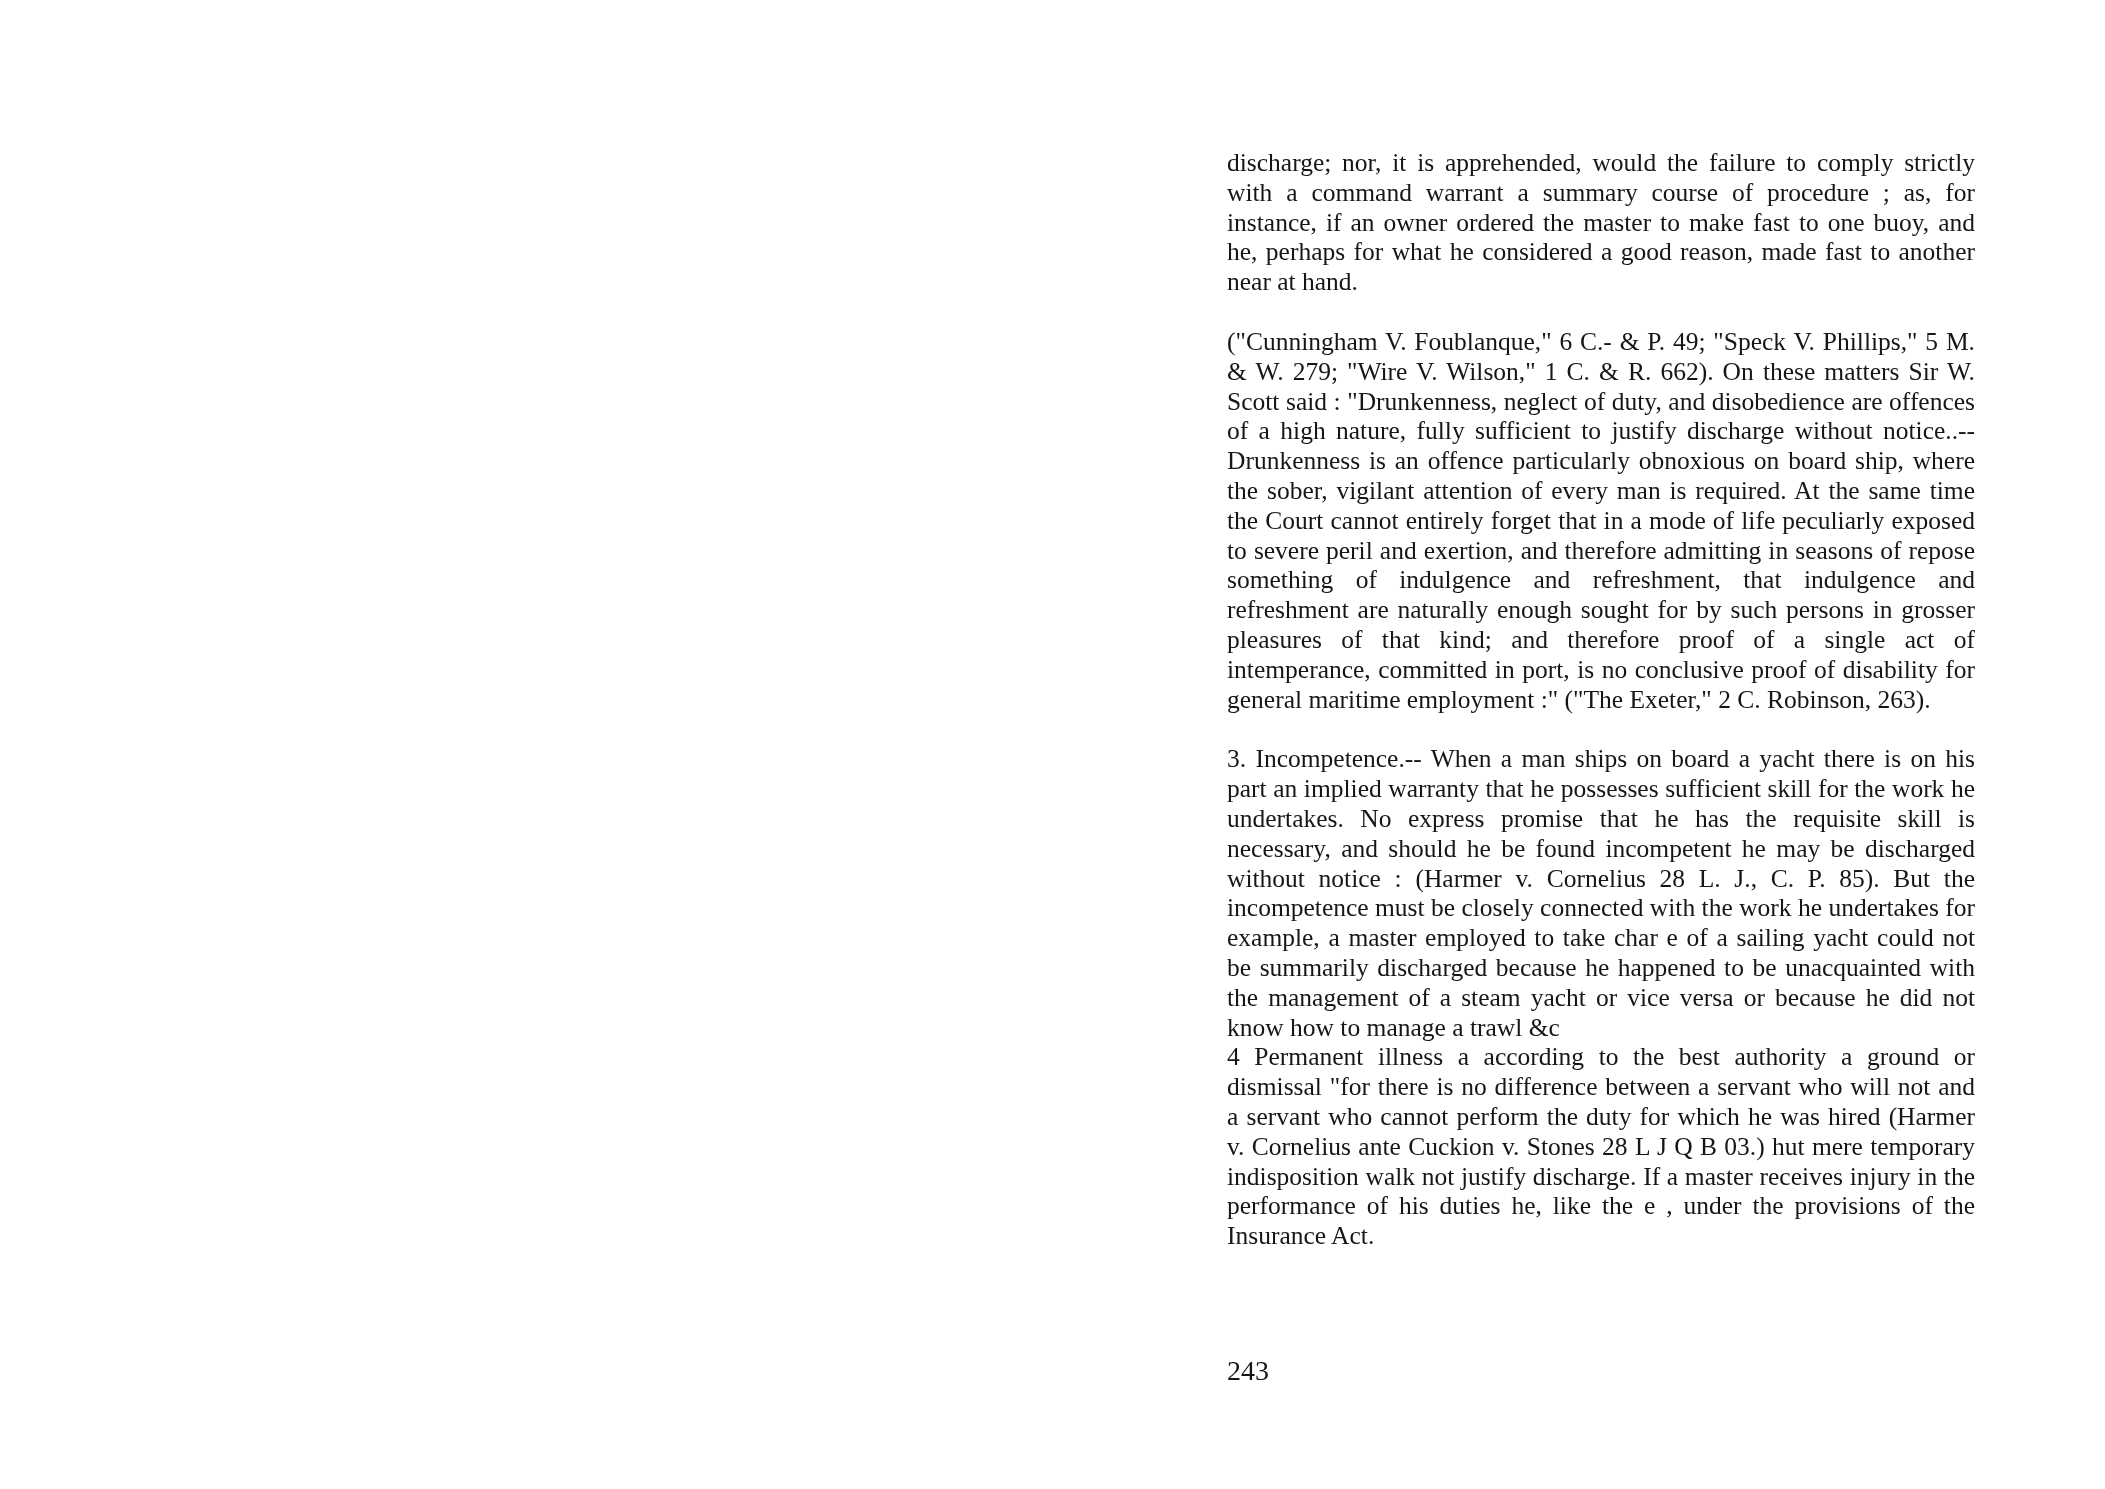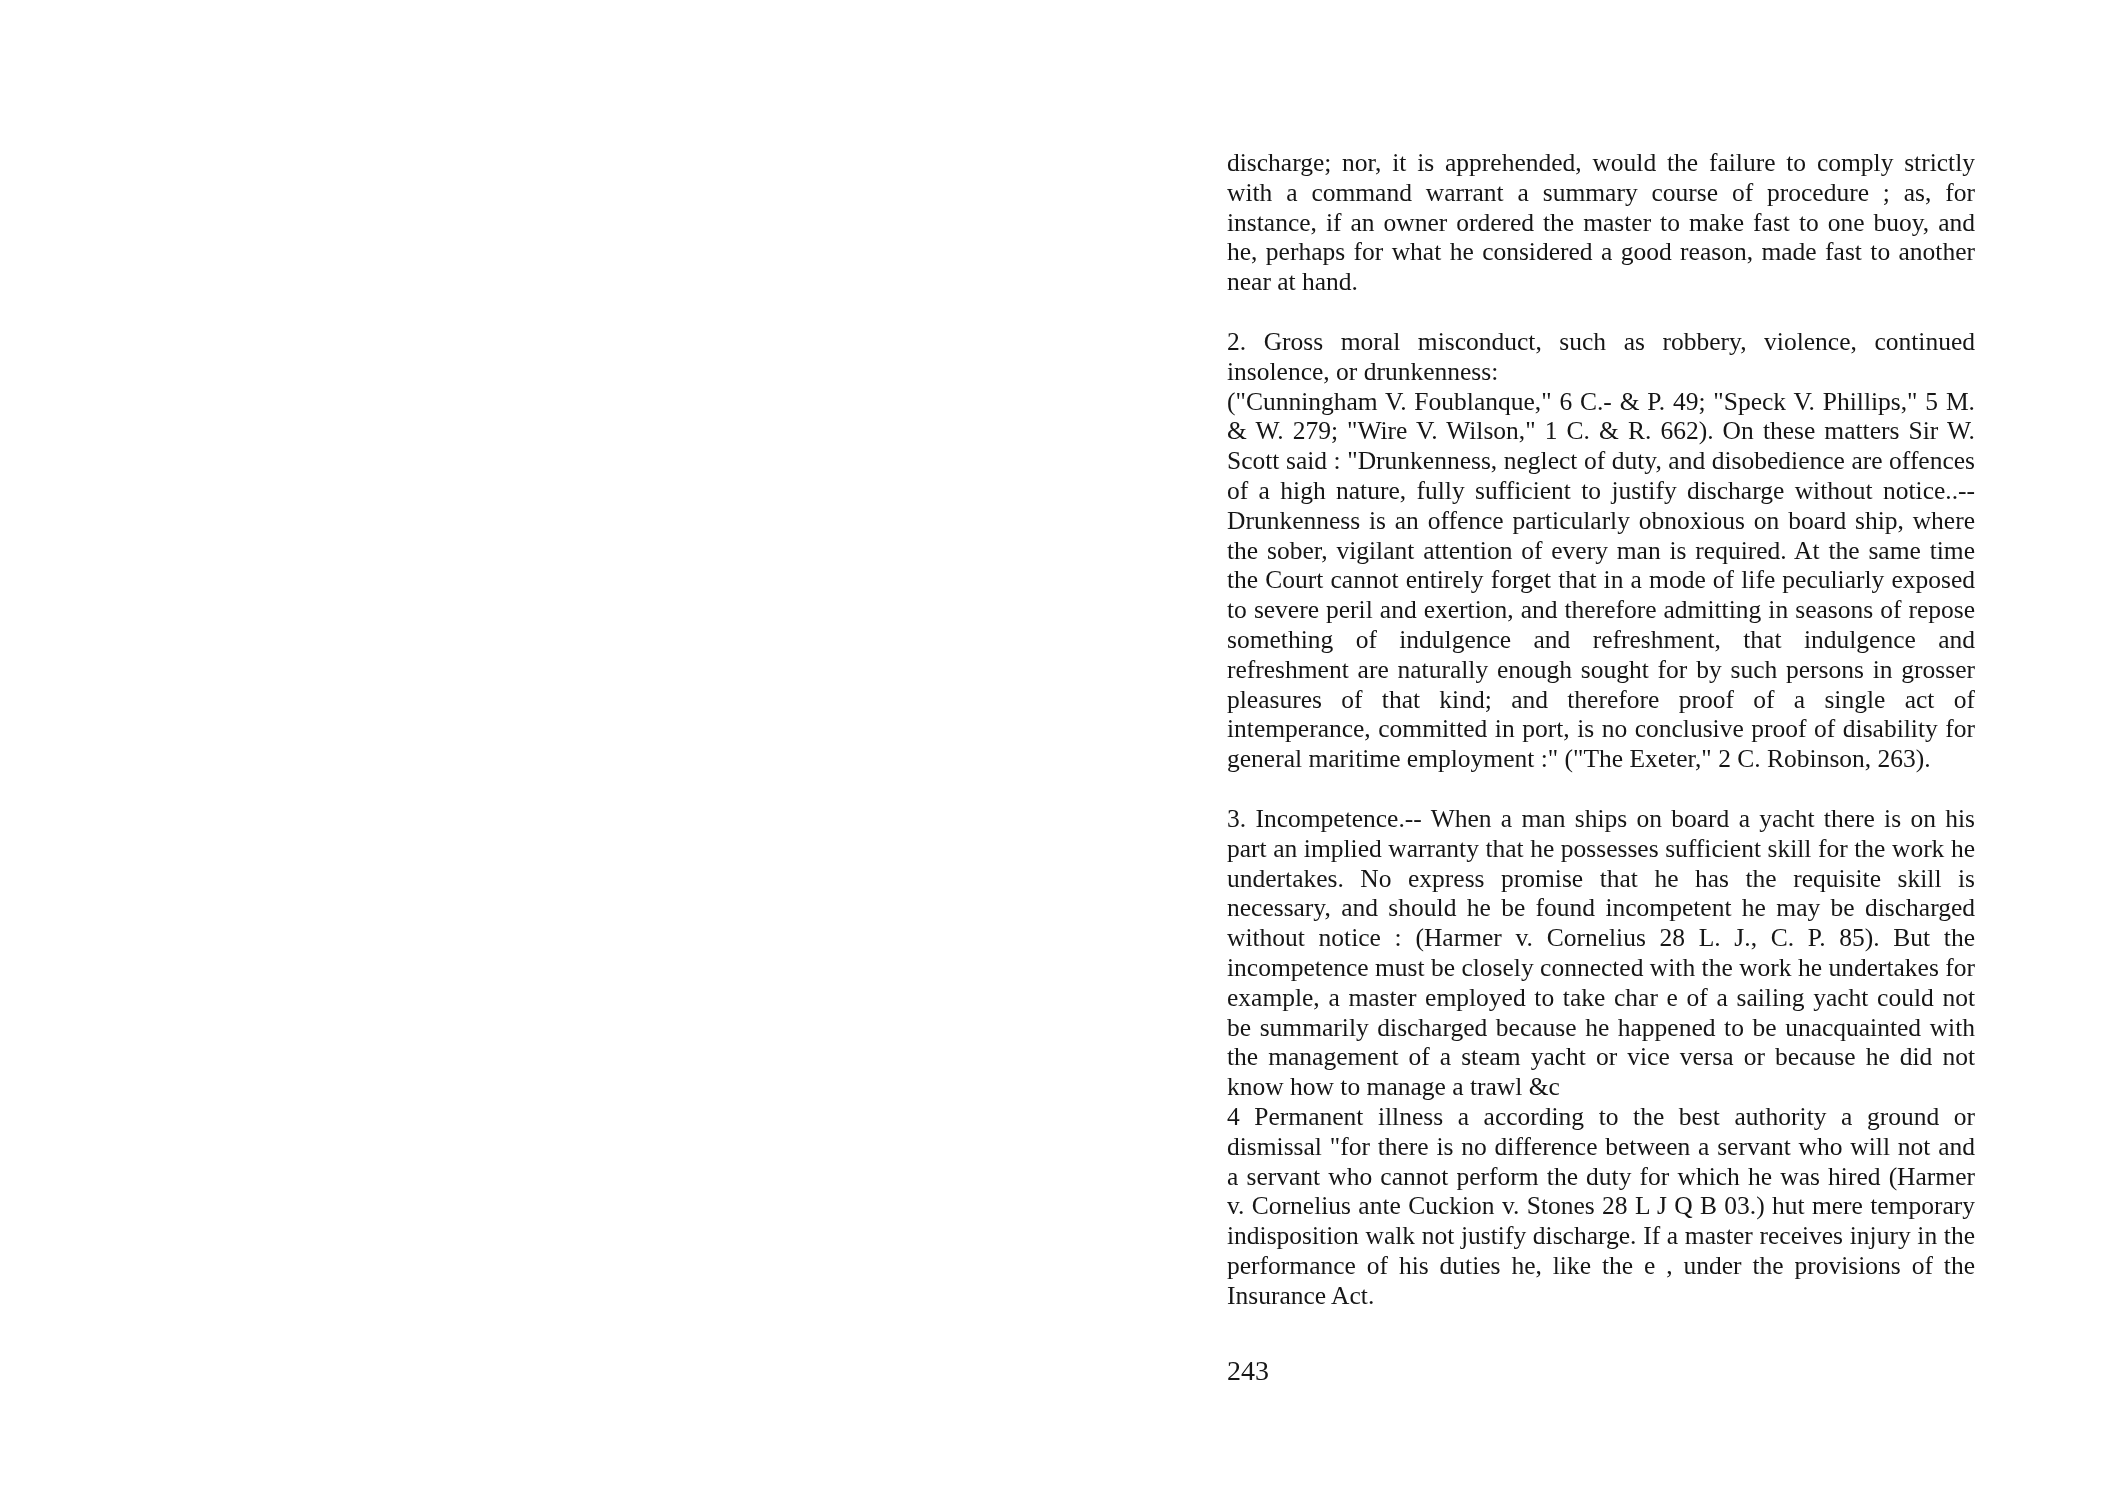--- a/index.html
+++ b/index.html
@@ -54,21 +54,20 @@
 </style>
 </head>
 <body>
 
 <div class="page">
 
   <div class="text-column">
 
     <p class="para">discharge; nor, it is apprehended, would the failure to comply strictly with a command warrant a summary course of procedure ; as, for instance, if an owner ordered the master to make fast to one buoy, and he, perhaps for what he considered a good reason, made fast to another near at hand.</p>
 
-    <p class="para tight">2. Gross moral misconduct, such as robbery, violence, continued insolence, or drunkenness:</p>
 
     <p class="para">("Cunningham V. Foublanque," 6 C.- &amp; P. 49; "Speck V. Phillips," 5 M. &amp; W. 279; "Wire V. Wilson," 1 C. &amp; R. 662). On these matters Sir W. Scott said : "Drunkenness, neglect of duty, and disobedience are offences of a high nature, fully sufficient to justify discharge without notice..-- Drunkenness is an offence particularly obnoxious on board ship, where the sober, vigilant attention of every man is required. At the same time the Court cannot entirely forget that in a mode of life peculiarly exposed to severe peril and exertion, and therefore admitting in seasons of repose something of indulgence and refreshment, that indulgence and refreshment are naturally enough sought for by such persons in grosser pleasures of that kind; and therefore proof of a single act of intemperance, committed in port, is no conclusive proof of disability for general maritime employment :" ("The Exeter," 2 C. Robinson, 263).</p>
 
     <p class="para tight">3. Incompetence.-- When a man ships on board a yacht there is on his part an implied warranty that he possesses sufficient skill for the work he undertakes. No express promise that he has the requisite skill is necessary, and should he be found incompetent he may be discharged without notice : (Harmer v. Cornelius 28 L. J., C. P. 85). But the incompetence must be closely connected with the work he undertakes for example, a master employed to take char e of a sailing yacht could not be summarily discharged because he happened to be unacquainted with the management of a steam yacht or vice versa or because he did not know how to manage a trawl &amp;c</p>
 
     <p class="para">4 Permanent illness a according to the best authority a ground or dismissal "for there is no difference between a servant who will not and a servant who cannot perform the duty for which he was hired (Harmer v. Cornelius ante Cuckion v. Stones 28 L J Q B 03.) hut mere temporary indisposition walk not justify discharge. If a master receives injury in the performance of his duties he, like the e , under the provisions of the Insurance Act.</p>
 
   </div>
 
   <div class="page-number">243</div>

